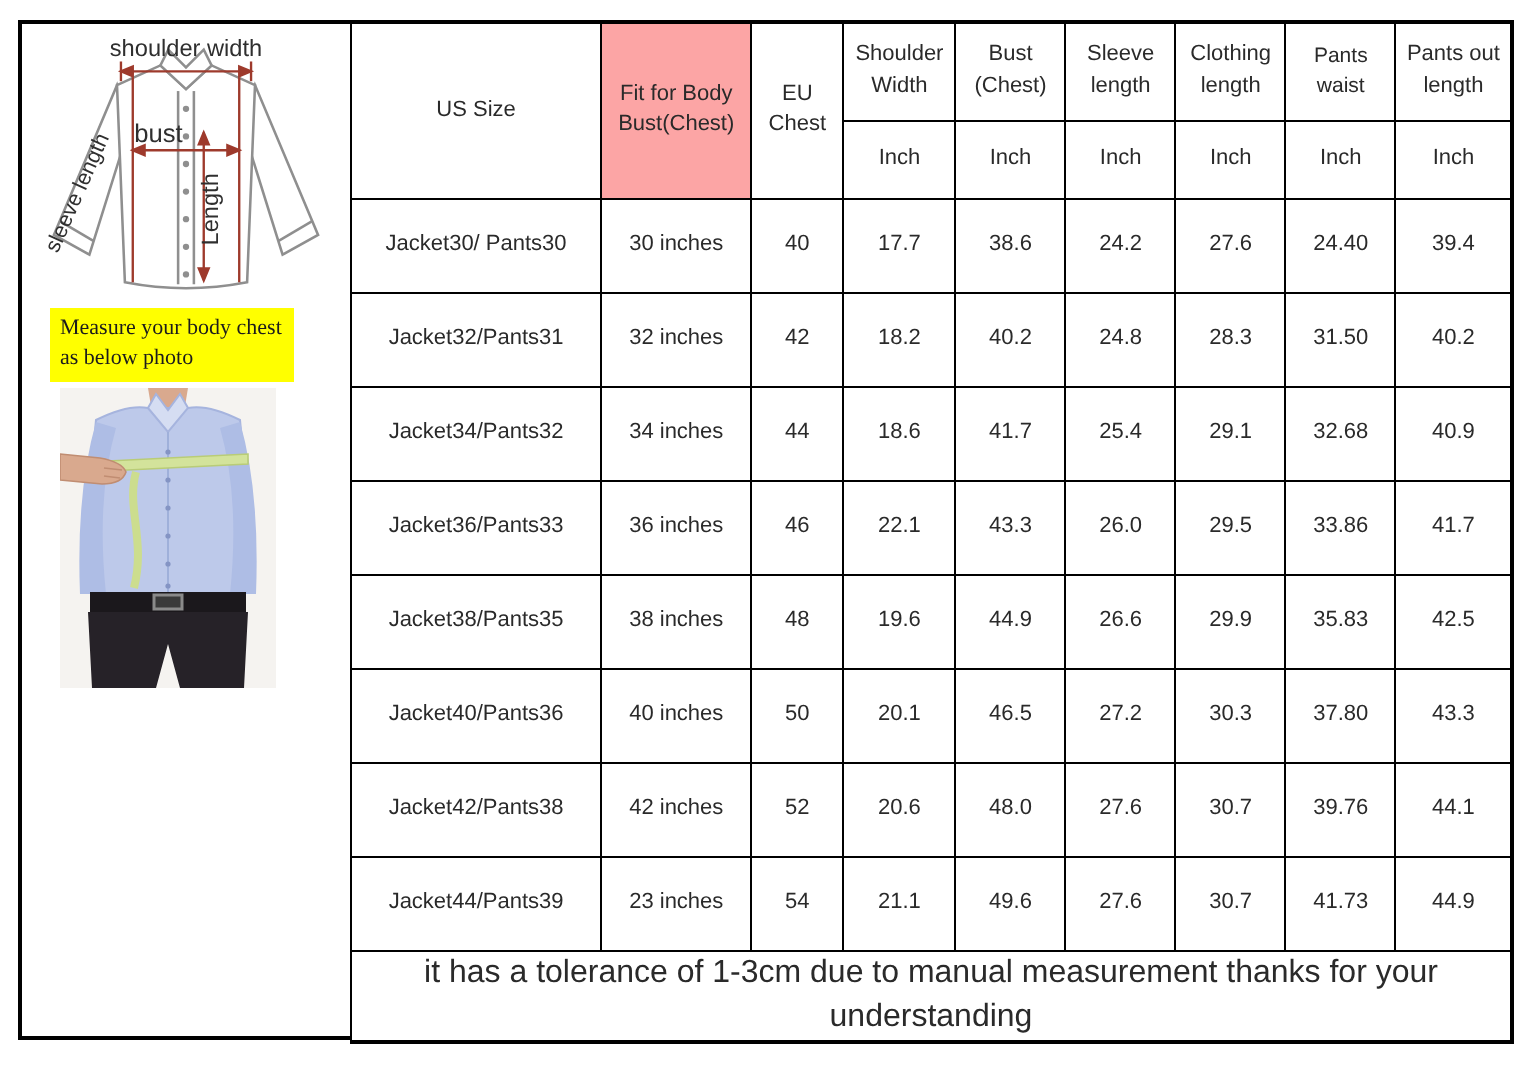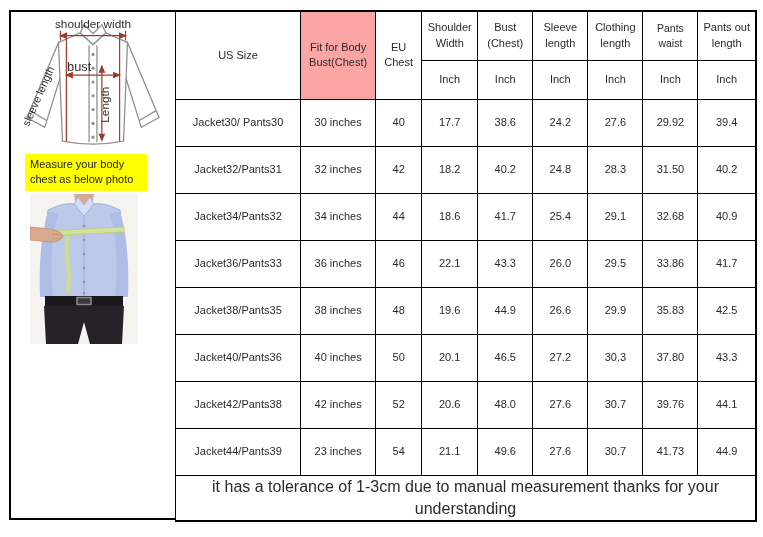--- a/index.html
+++ b/index.html
@@ -26,20 +26,21 @@
     margin: 16px auto 0; width: 140px;
     text-align: center;
     font-size: 11.5px; line-height: 1.45; color: #1c1c1c;
   }
   .shirt-svg { display: block; margin: 1px auto 0; }
   .instr-chest {
     margin: 3px 0 0 14px; width: 122px;
     background: #ffff00;
     font-size: 11px; line-height: 1.35; color: #1c1c1c;
     padding: 3px 4px 4px 5px;
+    font-family: Liberation Serif, serif;
   }
   .photo-svg { display: block; margin: 3px 0 0 19px; }
   
   table.size-table {
     border-collapse: collapse;
     table-layout: fixed;
     width: 582px; height: 510px;
     border: 2px solid #000;
     border-left: none;
     background: #fff;
@@ -178,21 +179,21 @@
     </thead>
     <tbody>
   <tr>
     <td>Jacket30/ Pants30</td>
     <td>30 inches</td>
     <td>40</td>
     <td>17.7</td>
     <td>38.6</td>
     <td>24.2</td>
     <td>27.6</td>
-    <td>29.92</td>
+    <td>24.40</td>
     <td>39.4</td>
   </tr>
 
   <tr>
     <td>Jacket32/Pants31</td>
     <td>32 inches</td>
     <td>42</td>
     <td>18.2</td>
     <td>40.2</td>
     <td>24.8</td>

